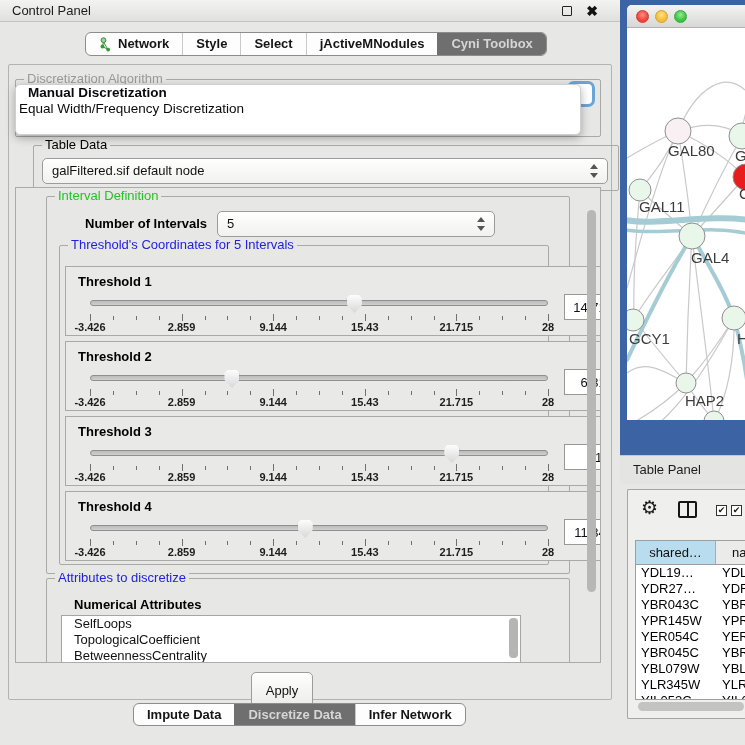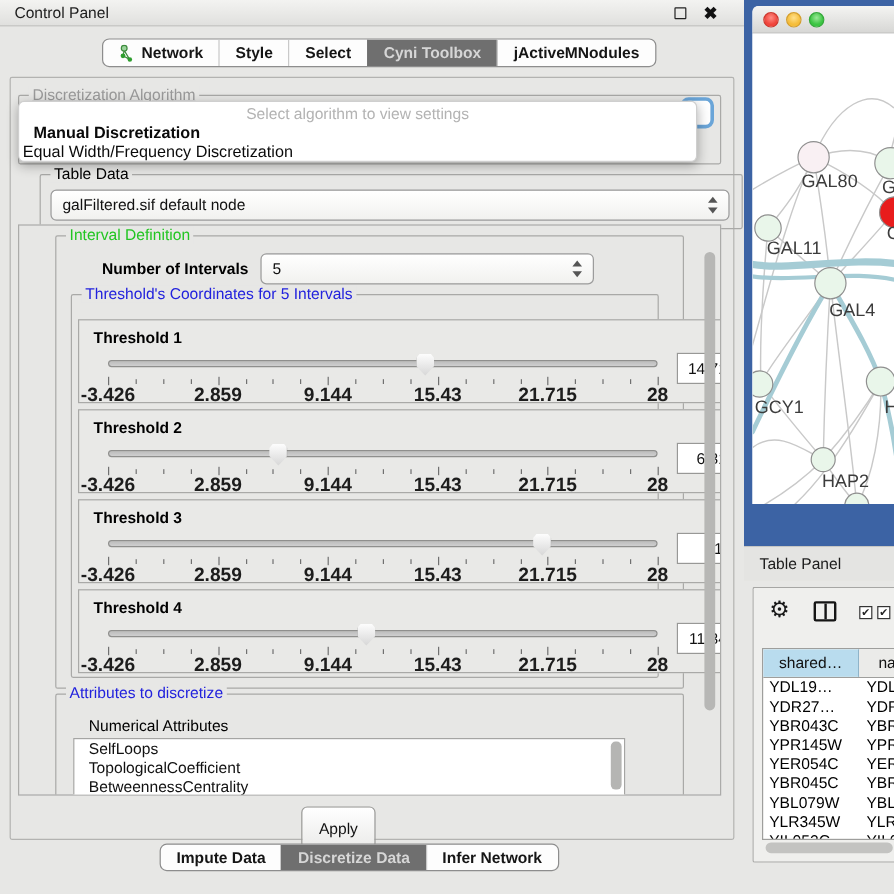--- a/index.html
+++ b/index.html
@@ -68,26 +68,26 @@
   .track { position:absolute; left:0; right:0; top:8px; height:6px; border:1px solid #8f8f8d; border-radius:3px;
     background:linear-gradient(#bcbcbc,#cfcfcf); }
   .thumb { position:absolute; top:3px; width:15px; height:18px; margin-left:-7.5px;
     clip-path:polygon(18% 0,82% 0,100% 18%,100% 55%,50% 100%,0 55%,0 18%);
     background:linear-gradient(#fdfdfd,#d7d7d7); filter:drop-shadow(0 0 1px #7d7d7d); }
   .ticks { position:absolute; left:0; right:0; top:22px; height:7px; }
   .tick { position:absolute; width:1px; background:#707070; }
   .tick.minor { height:4px; top:2px; }
   .tick.major { height:7px; top:0; }
   .tlabels { position:absolute; left:0; right:0; top:29px; height:11px; }
-  .tlabel { position:absolute; transform:translateX(-50%); font-size:16px; font-weight:bold; color:#1d1d1d; white-space:nowrap; }
+  .tlabel { position:absolute; transform:translateX(-50%); font-size:11px; font-weight:bold; color:#1d1d1d; white-space:nowrap; }
   .tval { width:56px; height:26px; margin-left:16px; margin-top:2px; border:1px solid #989896; background:#fff;
     font-family:"Liberation Sans",sans-serif; font-size:13px; color:#111; text-align:right; padding-right:6px; }
 
   #attr-group { left:30px; top:390px; width:524px; height:100px; }
-  .attr-subtitle { margin:18px 0 0 7px; font-size:13px; font-weight:normal; color:#000;padding-left:20px; }
+  .attr-subtitle { margin:18px 0 0 7px; font-size:13px; font-weight:bold; color:#000;padding-left:20px; }
   .attr-list { position:absolute; left:14px; top:36px; width:460px; height:60px; background:#fff; border:1px solid #a5a5a3; overflow:hidden; }
   .attr-item { font-size:13px; color:#111; line-height:16px; padding-left:12px; }
   .attr-thumb { position:absolute; right:2px; top:2px; width:9px; height:40px; background:#b5b5b3; border-radius:4px; }
 
   .apply-btn { position:absolute; left:242px; top:607px; width:62px; height:36px;
     border:1px solid #9c9c9a; border-radius:5px; background:linear-gradient(#ffffff,#ebebe9);
     font-family:"Liberation Sans",sans-serif; font-size:13px; color:#111; }
 
   
   .net-frame { position:absolute; left:620px; top:0; width:125px; height:455px; background:#3c63a4; }
@@ -142,37 +142,36 @@
           <circle cx="9.2" cy="12.6" r="1.9" fill="#2f9e2f"></circle>
         </svg>
         <span>Network</span>
       </div>
       <div class="seg">
         <span>Style</span>
       </div>
       <div class="seg">
         <span>Select</span>
       </div>
+      <div class="seg">
+        <span>jActiveMNodules</span>
+      </div>
       <div class="seg sel">
         <span>Cyni Toolbox</span>
       </div>
-      <div class="seg">
-        <span>jActiveMNodules</span>
-      </div>
     </div>
 
   <div class="outer">
 
     <div class="group" id="algo-group">
       <span class="legend gray">Discretization Algorithm</span>
     </div>
     <div class="focus-ring"></div>
 
     <div class="popup">
-      <div class="hint">Select algorithm to view settings</div>
       <div class="opt bold">Manual Discretization</div>
       <div class="opt">Equal Width/Frequency Discretization</div>
     </div>
 
     <div class="group" id="tabledata-group">
       <span class="legend black">Table Data</span>
       <div class="combo" id="tabledata-combo">
         <span>galFiltered.sif default node</span>
         <span class="stepper"></span>
       </div>

